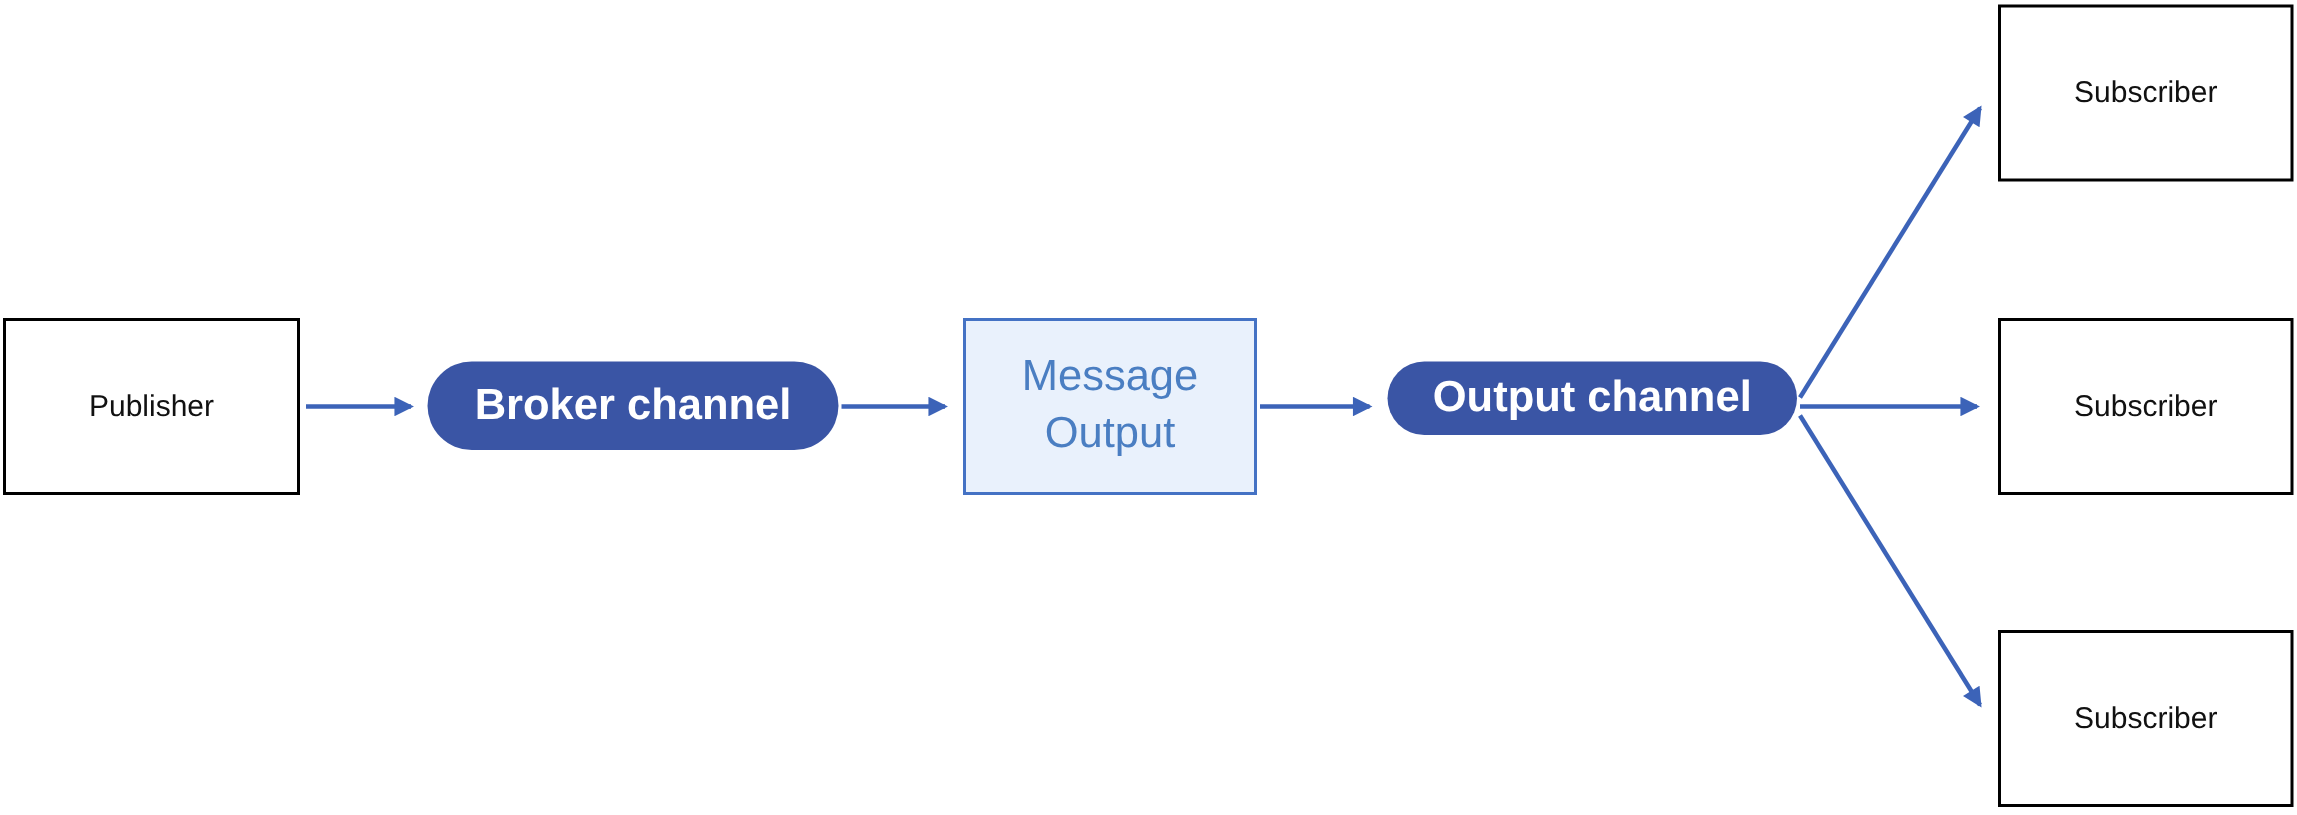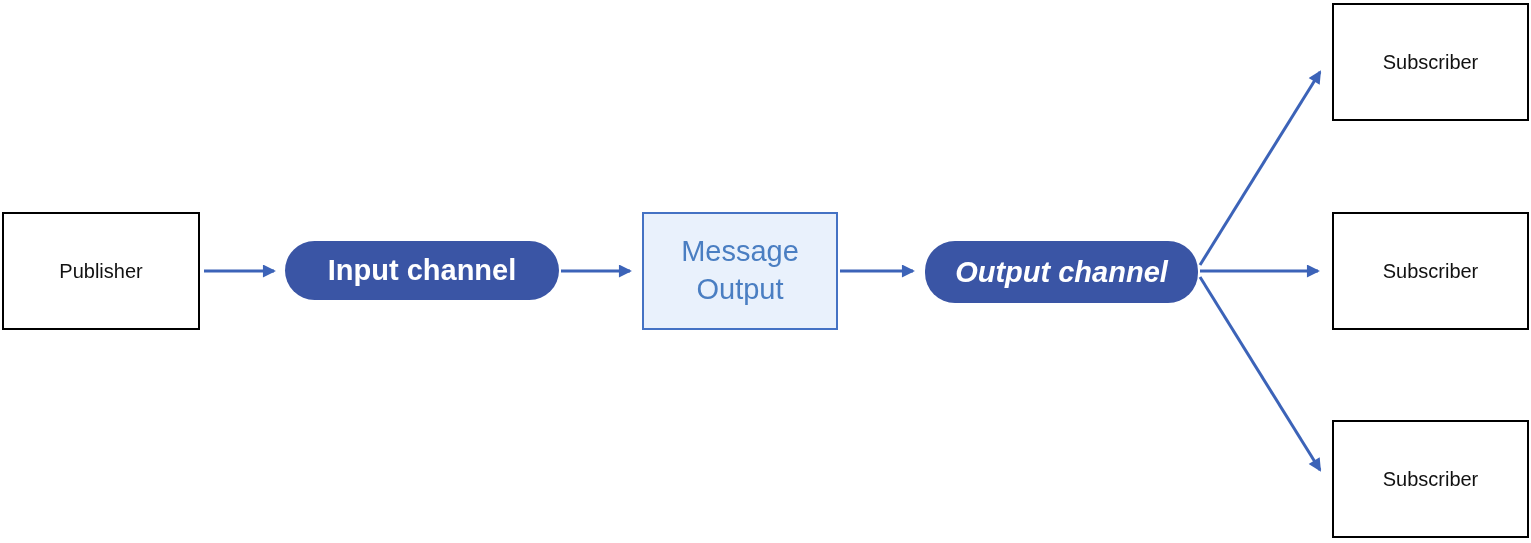--- a/index.html
+++ b/index.html
@@ -44,21 +44,21 @@
     color: var(--broker-text, #4A7EC2);
     font-size: 29px;
     line-height: 1.3;
   }
   .broker .stack { display: block; }
 
   
   .publisher        { left: 2px;    top: 212px; width: 198px; height: 118px; text-align: center; }
   .input-channel    { left: 285px;  top: 241px; width: 274px; height: 59px;  }
   .message-broker   { left: 642px;  top: 212px; width: 196px; height: 118px; }
-  .output-channel   { left: 925px;  top: 241px; width: 273px; height: 62px; font-style: italic;  }
+  .output-channel   { left: 925px;  top: 241px; width: 273px; height: 49px;  }
   .subscriber-top    { left: 1332px; top: 3px;   width: 197px; height: 118px; }
   .subscriber-middle { left: 1332px; top: 212px; width: 197px; height: 118px; }
   .subscriber-bottom { left: 1332px; top: 420px; width: 197px; height: 118px; }
 
   .arrows {
     position: absolute;
     inset: 0;
     width: 100%;
     height: 100%;
     pointer-events: none;
@@ -91,21 +91,21 @@
     <line class="arrow-line" x1="1200" y1="265" x2="1320" y2="72" marker-end="url(#ah)"></line>
     <line class="arrow-line" x1="1200" y1="271" x2="1318" y2="271" marker-end="url(#ah)"></line>
     <line class="arrow-line" x1="1200" y1="277" x2="1320" y2="470" marker-end="url(#ah)"></line>
   </svg>
 
   <div class="node rect-node publisher">
     <span>Publisher</span>
   </div>
 
   <div class="node pill input-channel">
-    <span>Input channel</span>
+    <span>Broker channel</span>
   </div>
 
   <div class="node broker message-broker">
     <span>
       <span class="stack">Message</span>
       <span class="stack">Output</span>
     </span>
   </div>
 
   <div class="node pill output-channel">

